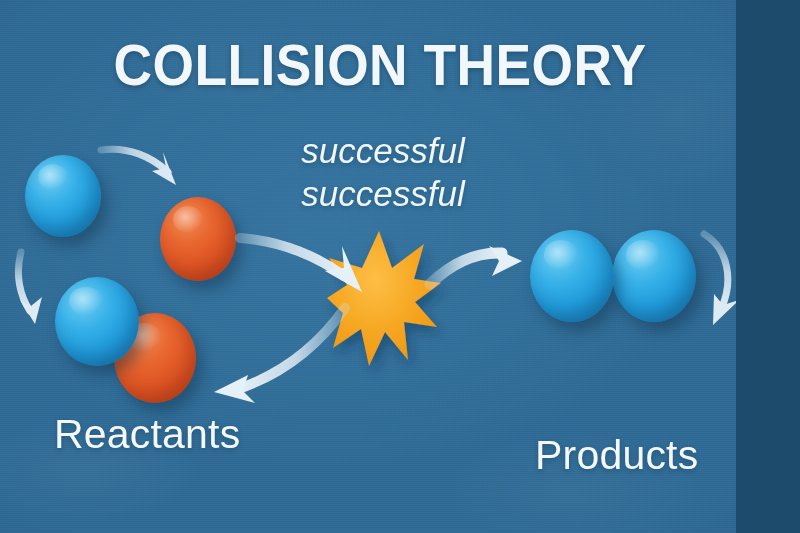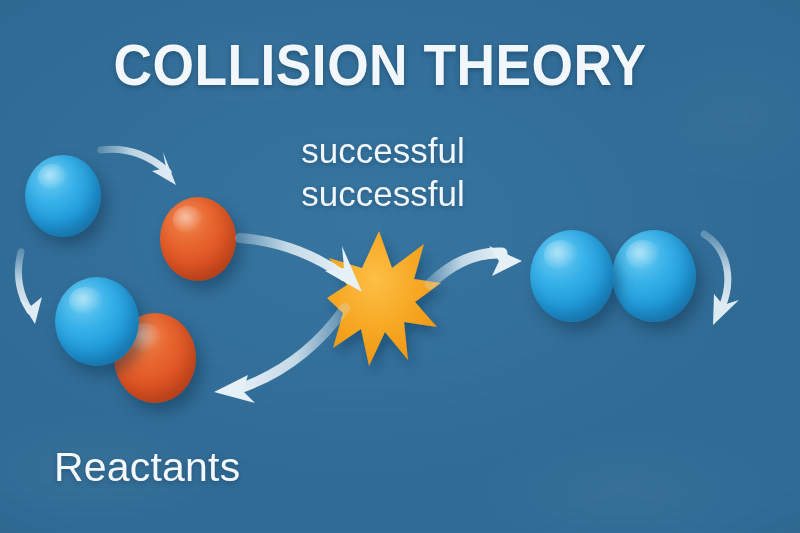--- a/index.html
+++ b/index.html
@@ -2,21 +2,21 @@
 <html><head>
 <meta charset="utf-8">
 <style>
   html, body {
     margin: 0;
     padding: 0;
     background: #1d4b6b;
   }
   #scene {
     position: relative;
-    width: 800px;
+    width: 736px;
     height: 533px;
     overflow: hidden;
     background-color: #2e6b96;
     font-family: "Liberation Sans", sans-serif;
     user-select: none;
   }
   
   #bg-texture {
     position: absolute;
     inset: 0;
@@ -59,32 +59,33 @@
     position: absolute;
     left: 243px;
     top: 129px;
     width: 280px;
     text-align: center;
     color: #f0f6fa;
     font-size: 35px;
     line-height: 43px;
     font-weight: 400;
     text-shadow: 0 2px 5px rgba(10,35,55,0.30);
+    font-style: italic;
   }
   .subtitle .line2 { display: block; }
   .caption {
     position: absolute;
     color: #f4f8fb;
     font-size: 41px;
     font-weight: 400;
     letter-spacing: 0.2px;
     text-shadow: 0 2px 5px rgba(10,35,55,0.30);
     white-space: nowrap;
   }
-  #caption-reactants { left: 54px; top: 444px; }
+  #caption-reactants { left: 54px; top: 411px; }
   #caption-products  { left: 535px; top: 432px; }
 
   
   .ball {
     position: absolute;
     border-radius: 50%;
   }
   .ball::after {
     content: "";
     position: absolute;
@@ -222,14 +223,15 @@
       <path fill="#e6f0f7" d="M 522 261 L 492 276 L 499 261 L 489 246 Z"></path>
     </g>
 
     <g opacity="0.95">
       <path fill="none" stroke="url(#arrowFadeV)" stroke-width="7" stroke-linecap="round" d="M 704 234 C 729 249 733 281 722 307"></path>
       <path fill="#e8f2f8" d="M 713 325 L 714 294 L 723 305 L 739 300 Z"></path>
     </g>
   </svg>
 
   <div class="caption" id="caption-reactants">Reactants</div>
+  <div class="caption" id="caption-products">Products</div>
 
 </div>
 
 </body></html>

